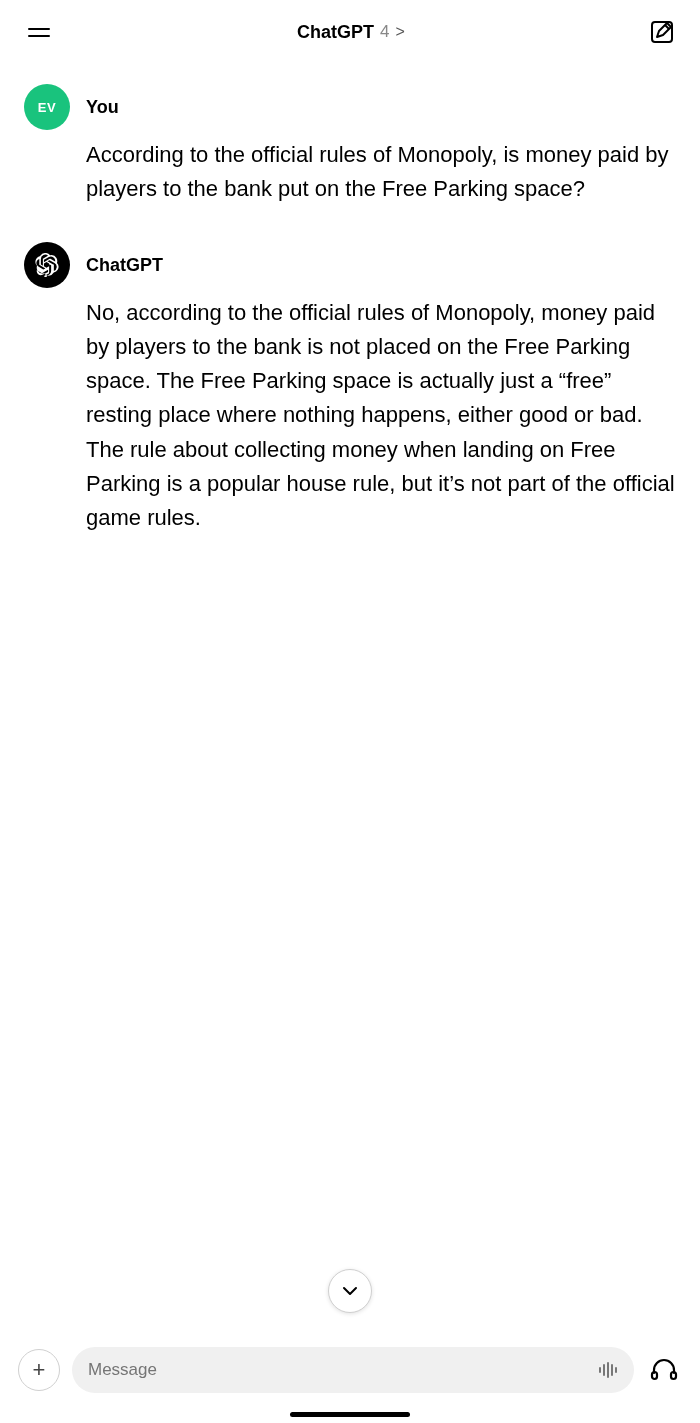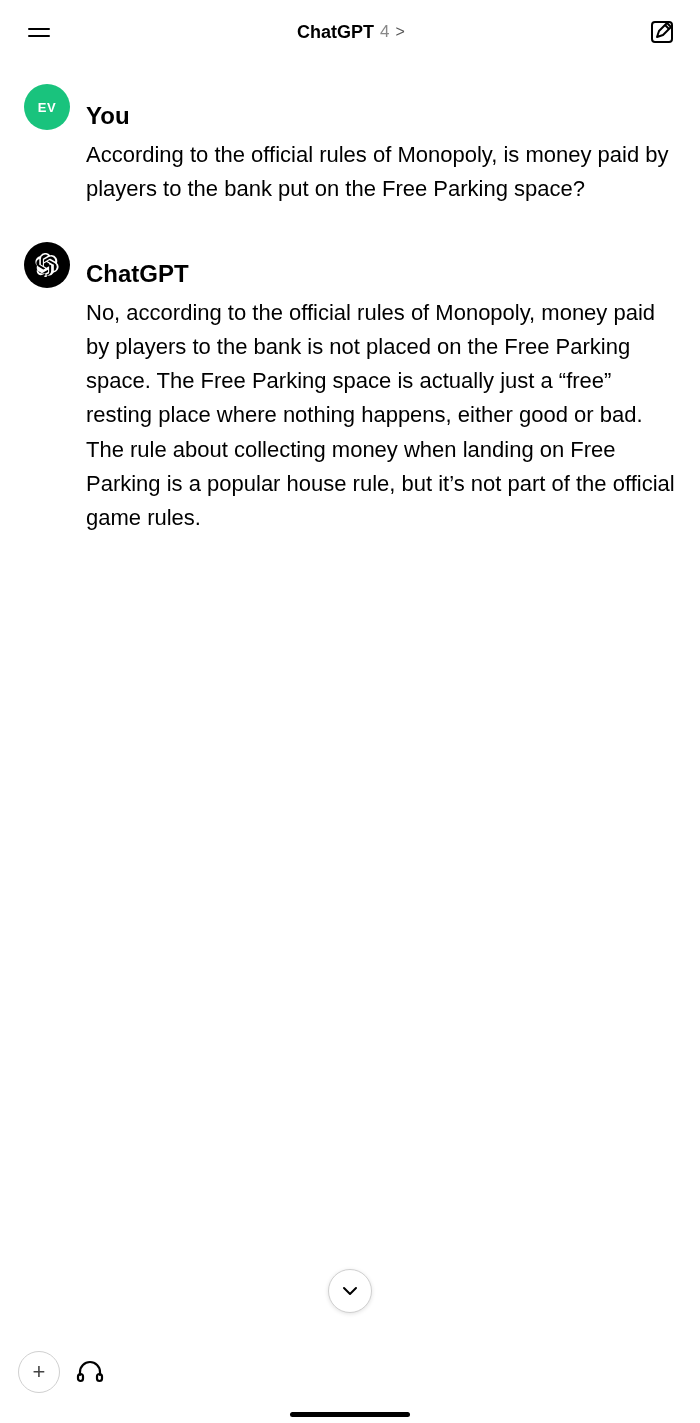--- a/index.html
+++ b/index.html
@@ -80,21 +80,21 @@
 
     
     .message-block {
       display: flex;
       flex-direction: column;
       margin-bottom: 36px;
     }
 
     .message-header {
       display: flex;
-      align-items: flex-end;
+      align-items: center;
       gap: 16px;
       margin-bottom: 8px;
     }
 
     
     .user-avatar {
       width: 46px;
       height: 46px;
       border-radius: 50%;
       background: #19c37d;
@@ -117,21 +117,21 @@
       height: 46px;
       border-radius: 50%;
       background: #000000;
       display: flex;
       align-items: center;
       justify-content: center;
       flex-shrink: 0;
     }
 
     .message-sender-name {
-      font-size: 24px;
+      font-size: 18px;
       font-weight: 700;
       color: #000;
     }
 
     .message-text {
       font-size: 22px;
       line-height: 1.55;
       color: #000;
       padding-left: 62px;
     }
@@ -298,20 +298,32 @@
       <path d="M3 6L9 12L15 6" stroke="#000" stroke-width="2" stroke-linecap="round" stroke-linejoin="round"></path>
     </svg>
   </button>
 </div>
 
 <div class="input-bar">
   <button class="input-plus-btn">
     <span>+</span>
   </button>
 
+  <div class="input-field-wrapper">
+    <input class="input-field" type="text" placeholder="Message" style="">
+    <div class="input-audio-icon">
+      <svg width="20" height="20" viewBox="0 0 20 20" fill="none" xmlns="http://www.w3.org/2000/svg">
+        <rect x="1" y="7" width="2" height="6" rx="1" fill="#777"></rect>
+        <rect x="5" y="4" width="2" height="12" rx="1" fill="#777"></rect>
+        <rect x="9" y="2" width="2" height="16" rx="1" fill="#777"></rect>
+        <rect x="13" y="4" width="2" height="12" rx="1" fill="#777"></rect>
+        <rect x="17" y="7" width="2" height="6" rx="1" fill="#777"></rect>
+      </svg>
+    </div>
+  </div>
 
   <div class="headphone-icon">
     <svg width="30" height="30" viewBox="0 0 30 30" fill="none" xmlns="http://www.w3.org/2000/svg">
       <path d="M5 18v-3a10 10 0 0 1 20 0v3" stroke="#000" stroke-width="2.2" stroke-linecap="round"></path>
       <rect x="3" y="17" width="5" height="7" rx="2.5" stroke="#000" stroke-width="2.2" fill="none"></rect>
       <rect x="22" y="17" width="5" height="7" rx="2.5" stroke="#000" stroke-width="2.2" fill="none"></rect>
     </svg>
   </div>
 </div>
 

